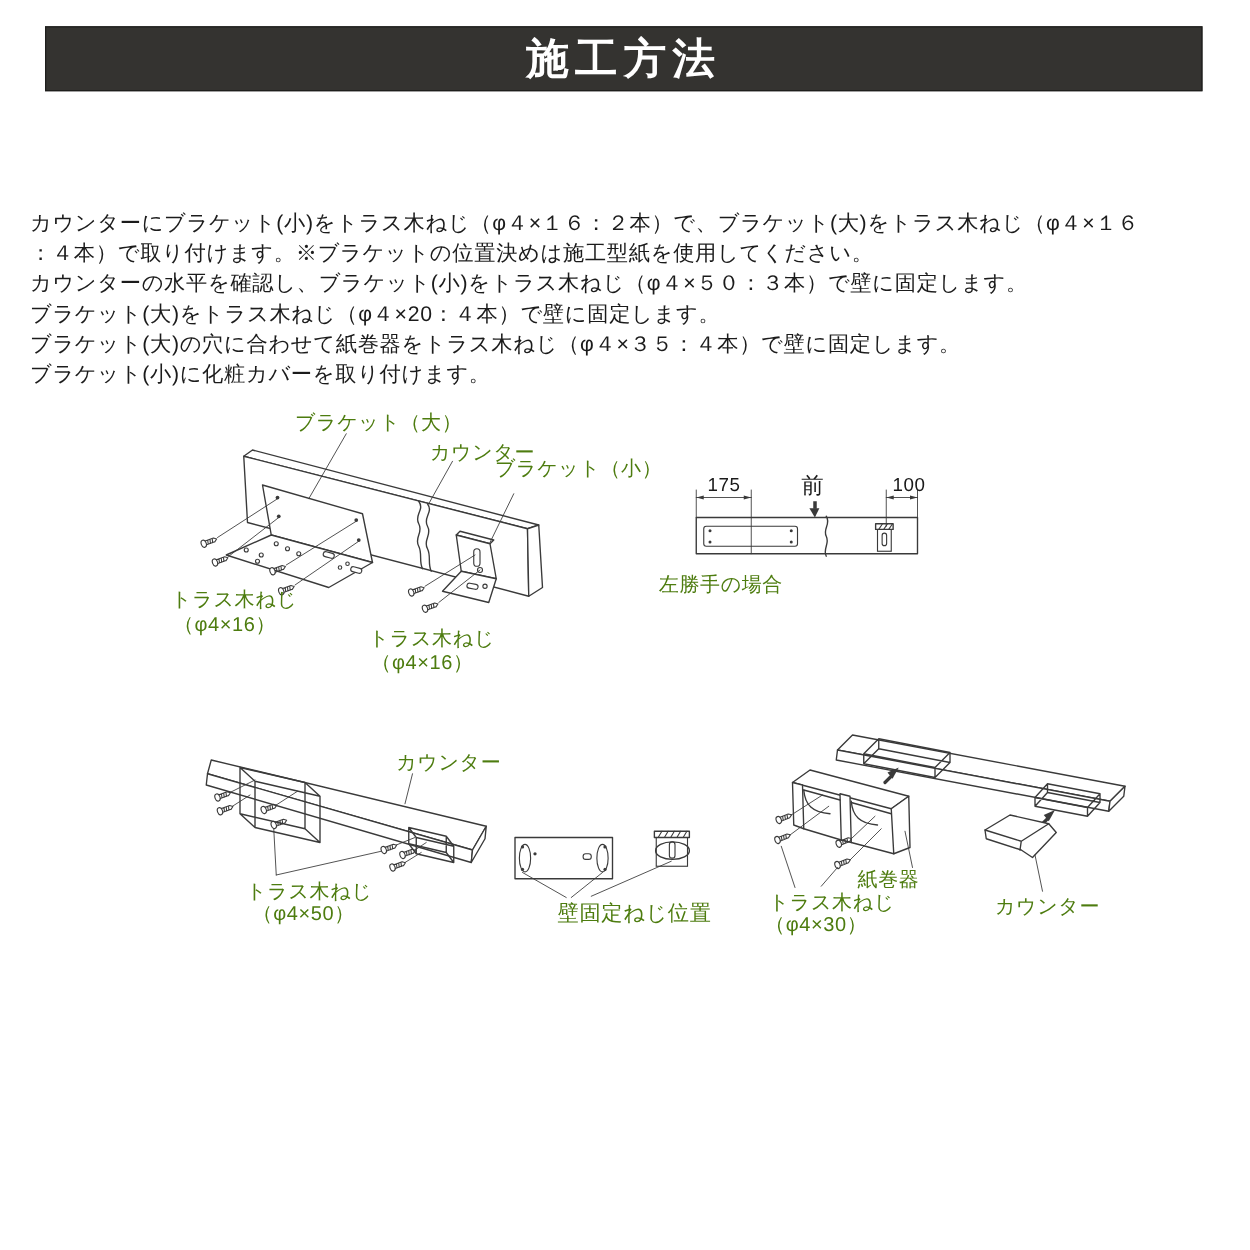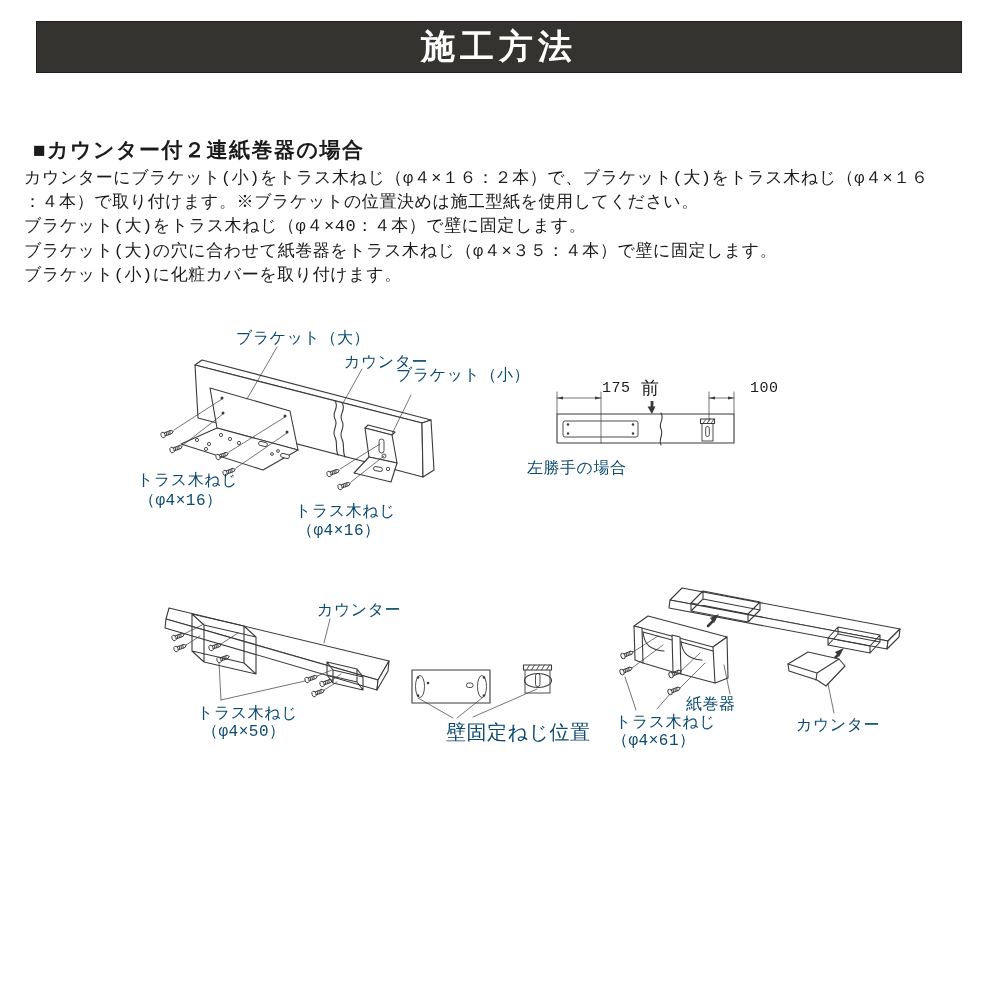--- a/index.html
+++ b/index.html
@@ -1,51 +1,51 @@
 <!DOCTYPE html>
 <html><head>
 <meta charset="utf-8">
 <style>
   html,body{margin:0;padding:0;background:#fff;}
   .page{position:relative;width:1000px;height:920px;background:#ffffff;overflow:hidden;
-        font-family:Liberation Mono, monospace;color:#1b1b1b;}
+        font-family:Liberation Sans, sans-serif;color:#1b1b1b;}
   .titlebar{position:absolute;left:36px;top:21px;width:924px;height:50px;background:#343330;
             border:1px solid #1e1e1c;display:flex;align-items:center;justify-content:center;}
   .titlebar .t{color:#ffffff;font-size:34px;font-weight:bold;letter-spacing:5px;}
   .heading{position:absolute;left:33px;top:136px;font-size:21px;font-weight:bold;letter-spacing:1.5px;white-space:nowrap;}
   .body-text{position:absolute;left:24px;top:167px;font-size:17px;letter-spacing:0.55px;
              line-height:24.2px;white-space:nowrap;}
-  .lbl{position:absolute;font-size:16px;letter-spacing:0.5px;white-space:nowrap;color:#0c4a6e;}
-  .dim{position:absolute;font-size:15px;letter-spacing:0.5px;white-space:nowrap;color:#1b1b1b;margin-left:36px;}
+  .lbl{position:absolute;font-size:16px;letter-spacing:0.5px;white-space:nowrap;color:#4d7c0f;}
+  .dim{position:absolute;font-size:15px;letter-spacing:0.5px;white-space:nowrap;color:#1b1b1b;}
   .front{position:absolute;font-size:18px;white-space:nowrap;color:#1b1b1b;}
-  .cap17{font-size:20px;}
+  .cap17{font-size:17px;}
   svg{position:absolute;overflow:visible;}
   .ln{fill:none;stroke:#3a3a3a;stroke-width:1.1;stroke-linejoin:round;stroke-linecap:round;}
   .fw{fill:#ffffff;stroke:#3a3a3a;stroke-width:1.1;stroke-linejoin:round;}
   .thin{stroke-width:0.7;}
   .t9{stroke-width:0.85;}
   .hole{fill:#ffffff;stroke:#3a3a3a;stroke-width:0.9;}
   .dotf{fill:#3a3a3a;stroke:none;}
   .arr{fill:none;stroke:#3a3a3a;stroke-width:2.6;stroke-linecap:round;}
 </style>
 </head>
 <body>
 
 <div class="page">
 
   <div class="titlebar">
     <span class="t">施工方法</span>
   </div>
 
-  <div class="heading">■カウンター付２連紙巻器の場合</div>
 
   <div class="body-text">
     <div>カウンターにブラケット(小)をトラス木ねじ（φ４×１６：２本）で、ブラケット(大)をトラス木ねじ（φ４×１６</div>
     <div>：４本）で取り付けます。※ブラケットの位置決めは施工型紙を使用してください。</div>
-    <div>ブラケット(大)をトラス木ねじ（φ４×40：４本）で壁に固定します。</div>
+    <div>カウンターの水平を確認し、ブラケット(小)をトラス木ねじ（φ４×５０：３本）で壁に固定します。</div>
+    <div>ブラケット(大)をトラス木ねじ（φ４×20：４本）で壁に固定します。</div>
     <div>ブラケット(大)の穴に合わせて紙巻器をトラス木ねじ（φ４×３５：４本）で壁に固定します。</div>
     <div>ブラケット(小)に化粧カバーを取り付けます。</div>
   </div>
 
   <svg style="left:135px;top:323px" width="340" height="245" viewBox="0 0 340 245">
     <defs>
       <g id="scrA">
         <ellipse cx="0" cy="0" rx="2" ry="2.9" class="hole"></ellipse>
         <path class="ln t9" d="M1.8,-1.6 L8.8,-1.6 M1.8,1.6 L8.8,1.6 M4,-1.6 L3.2,1.6 M5.9,-1.6 L5.1,1.6 M7.8,-1.6 L7,1.6 M8.8,-1.6 L11,0 L8.8,1.6"></path>
       </g>
@@ -201,17 +201,17 @@
     <path class="ln" d="M176,92 L205,101 L227,87 M205,101 L204,108"></path>
 
     <use href="#scrE" transform="translate(11,84) rotate(-22)"></use>
     <use href="#scrE" transform="translate(10,100) rotate(-22)"></use>
     <use href="#scrE" transform="translate(59,103) rotate(-22)"></use>
     <use href="#scrE" transform="translate(58,120) rotate(-22)"></use>
     <path class="ln thin" d="M21,80 L46,64 M20,96 L51,73 M69,99 L88,81 M68,116 L93,91"></path>
     <path class="ln thin" d="M118,122 L112,93 M222,141 L216,112 M24,138 L13,105 M45,137 L58,122"></path>
   </svg>
   <div class="lbl" style="left:615px;top:712px">トラス木ねじ</div>
-  <div class="lbl" style="left:612px;top:730px">（φ4×61）</div>
+  <div class="lbl" style="left:612px;top:730px">（φ4×30）</div>
   <div class="lbl" style="left:686px;top:694px">紙巻器</div>
   <div class="lbl" style="left:796px;top:715px">カウンター</div>
 
 </div>
 
 </body></html>

